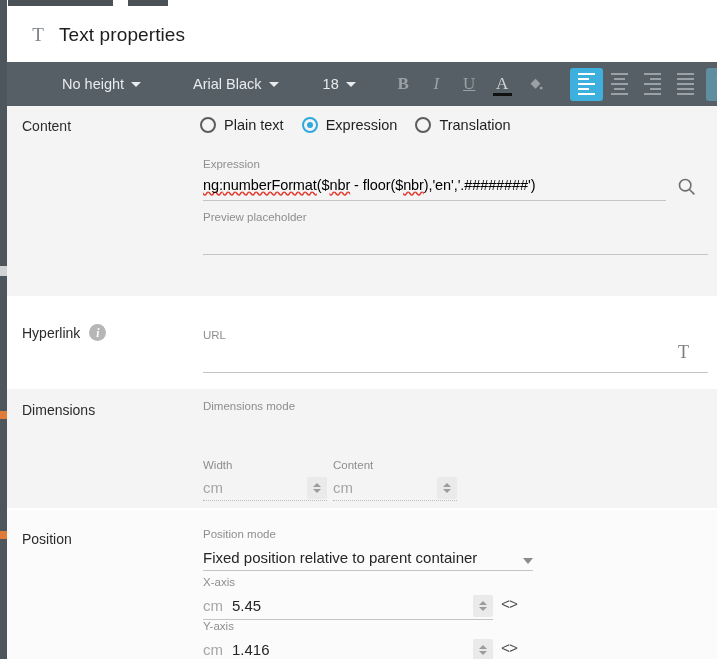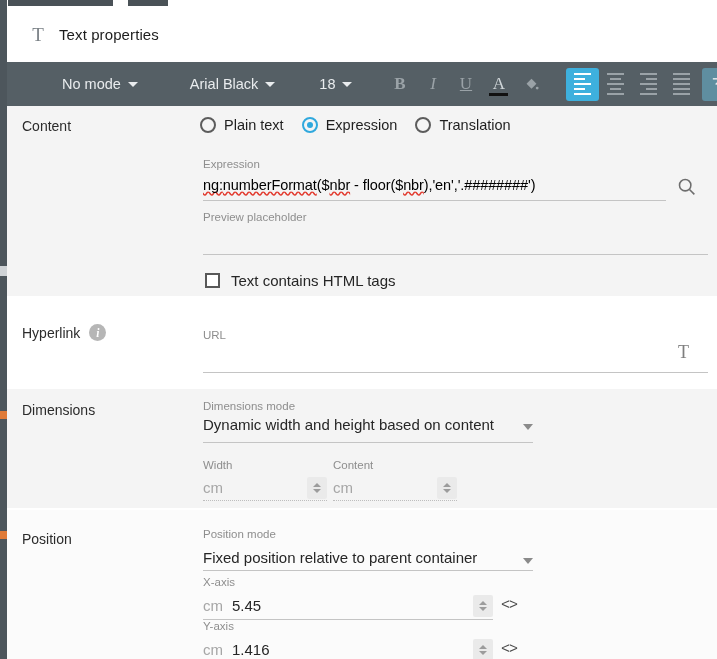--- a/index.html
+++ b/index.html
@@ -40,21 +40,21 @@
   
   .header {
     position: absolute; left: 7px; top: 7px; right: 0; height: 55px;
     background: #ffffff; display: flex; align-items: center;
   }
   .header .t-glyph {
     width: 34px; margin-left: 14px; text-align: center;
     font-size: 19px; color: #7b8287; font-family: "Liberation Serif", serif;
   }
   .header .title {
-    font-size: 15px; color: #1d1d1d; margin-left: 4px; letter-spacing: .1px;
+    font-size: 19px; color: #1d1d1d; margin-left: 4px; letter-spacing: .1px;
   }
 
   
   .toolbar {
     position: absolute; left: 0; top: 62px; width: 717px; height: 44px;
     background: #555f65; display: flex; align-items: center; overflow: hidden;
   }
   .tb-drop {
     display: flex; align-items: center; gap: 7px; color: #e9ecee;
     font-size: 14.5px; cursor: pointer; white-space: nowrap;
@@ -176,21 +176,21 @@
     <div class="rail-mark m3"></div>
   </div>
 
   <div class="header">
     <div class="t-glyph">T</div>
     <div class="title">Text properties</div>
   </div>
 
   <div class="toolbar">
     <div class="tb-drop" style="margin-left:62px">
-      <span>No mode</span>
+      <span>No height</span>
       <span class="caret"></span>
     </div>
     <div class="tb-drop" style="margin-left:52px">
       <span>Arial Black</span>
       <span class="caret"></span>
     </div>
     <div class="tb-drop" style="margin-left:44px">
       <span>18</span>
       <span class="caret"></span>
     </div>
@@ -287,47 +287,39 @@
         <circle cx="10.5" cy="10.5" r="6.5"></circle>
           <line x1="15.4" y1="15.4" x2="21" y2="21"></line>
       </svg>
     </div>
 
     <div style="position:absolute; left:196px; top:105px" class="field-label">Preview placeholder</div>
     <div class="underline" style="position:absolute; left:196px; top:121px; width:505px; height:28px;">
       <div class="field-value"></div>
     </div>
 
-    <div class="checkrow" style="left:198px; top:166px">
-      <span class="checkbox"></span>
-      <span class="field-value">Text contains HTML tags</span>
-    </div>
   </div>
 
   <div class="section sec-white" style="top:296px; height:93px">
     <div class="sec-label" style="top:28px">
       <span>Hyperlink</span>
       <span class="info-dot">i</span>
     </div>
 
     <div style="position:absolute; left:196px; top:33px" class="field-label">URL</div>
     <div class="underline" style="position:absolute; left:196px; top:49px; width:505px; height:28px;">
       <div class="field-value"></div>
     </div>
     <div style="position:absolute; left:671px; top:46px; font-size:18px; color:#7e7e7e; font-family:'Liberation Serif',serif; cursor:pointer">T</div>
   </div>
 
   <div class="section sec-grey" style="top:389px; height:119px">
     <div class="sec-label" style="top:13px">Dimensions</div>
 
     <div style="position:absolute; left:196px; top:11px" class="field-label">Dimensions mode</div>
-    <div class="underline" style="position:absolute; left:196px; top:27px; width:330px; height:27px; display:flex; align-items:flex-start; justify-content:space-between">
-      <span class="field-value">Dynamic width and height based on content</span>
-      <span class="dd-caret" style="margin-top:8px"></span>
-    </div>
 
     <div style="position:absolute; left:196px; top:70px" class="field-label">Width</div>
     <div class="underline-dotted" style="position:absolute; left:196px; top:86px; width:124px; height:26px; display:flex; align-items:center; justify-content:space-between">
       <span style="font-size:15px; color:#a6a6a6">cm</span>
       <span class="spin">
           <i class="up"></i>
           <i class="dn"></i>
         </span>
     </div>
 

